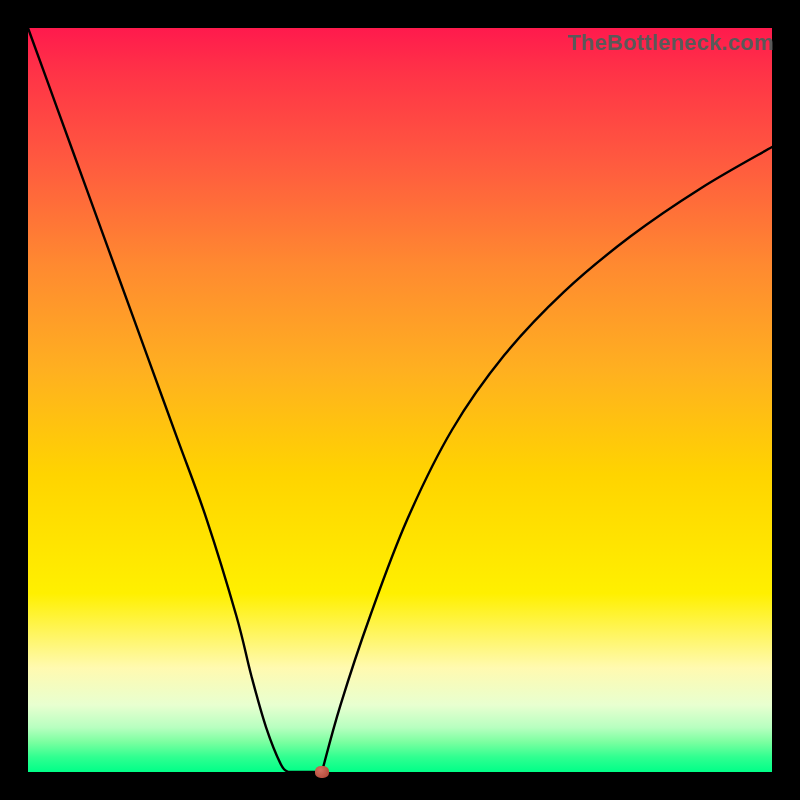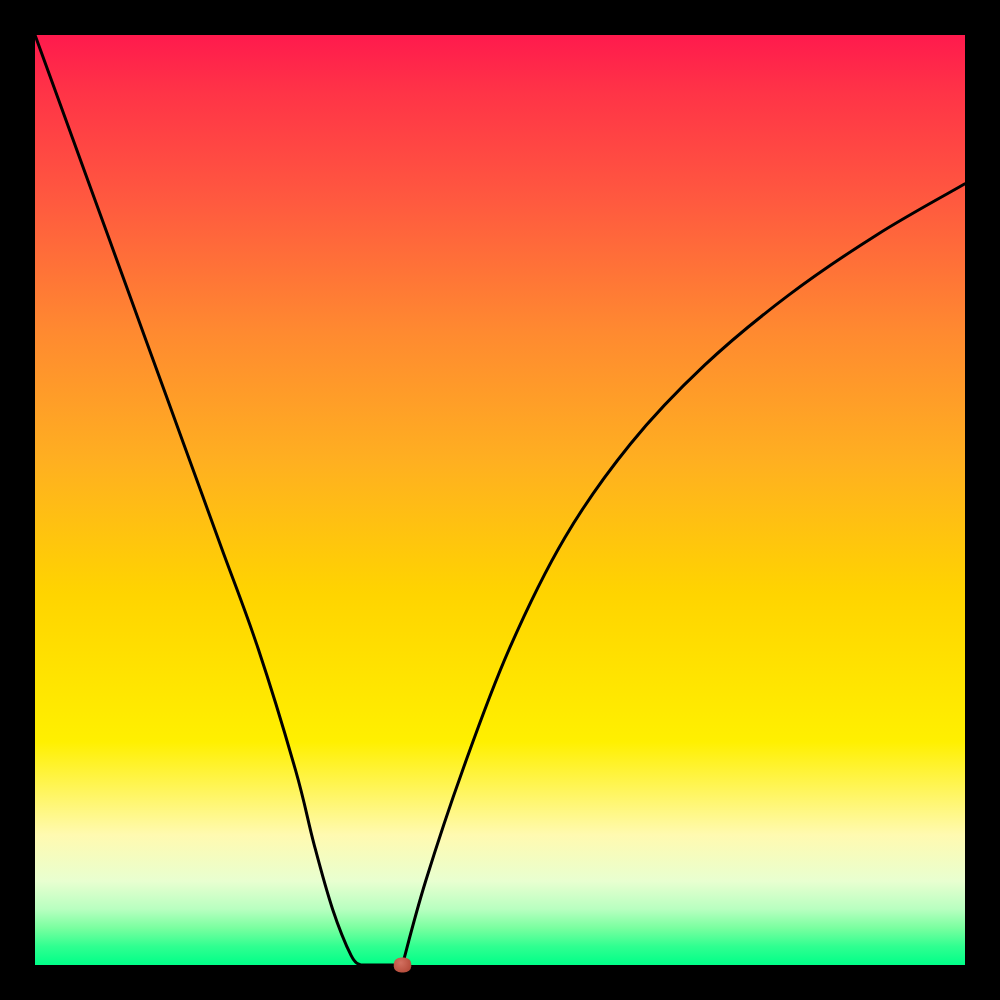--- a/index.html
+++ b/index.html
@@ -36,17 +36,18 @@
     width:14px;height:12px;
     border-radius:6px/5px;
     background:radial-gradient(circle at 40% 35%, #d27060 0%, #b84f3e 70%, #a6402f 100%);
   }
 </style>
 </head>
 <body>
 
 <div class="frame">
   <div class="plot"></div>
+  <div class="watermark">TheBottleneck.com</div>
   <svg id="curve" width="800" height="800">
       <path d="M 28 28 C 33.3568 42.7312, 47.046400000000006 80.3776, 57.760000000000005 109.83999999999999 C 68.4736 139.30239999999998, 76.80640000000001 162.21759999999998, 87.52000000000001 191.67999999999998 C 98.23360000000001 221.14239999999998, 106.5664 244.05759999999998, 117.28 273.52 C 127.9936 302.9824, 136.3264 325.89759999999995, 147.04000000000002 355.35999999999996 C 157.75360000000003 384.82239999999996, 166.08640000000003 407.73760000000004, 176.8 437.20000000000005 C 187.5136 466.66240000000005, 195.8464 486.89919999999995, 206.56 519.04 C 217.27360000000002 551.1808, 228.28480000000002 587.6368, 236.32000000000002 615.76 C 244.35520000000002 643.8832, 245.8432 655.192, 251.2 675.28 C 256.5568 695.3679999999999, 260.7232 711.2896000000001, 266.08000000000004 727.36 C 271.43680000000006 743.4304, 276.9424 756.5247999999999, 280.96000000000004 764.56 C 284.97760000000005 772.5952, 287.0608 770.6608, 288.4 772 C 289.7392 773.3392, 285.72159999999997 772, 288.4 772 C 291.0784 772, 297.25359999999995 772, 303.28 772 C 309.3064 772, 318.532 772, 321.88 772 C 325.228 772, 318.532 784.0527999999999, 321.88 772 C 325.228 759.9472000000001, 331.7752 733.1632000000001, 340.47999999999996 705.0400000000001 C 349.18479999999994 676.9168000000001, 358.1872 649.24, 370.24 615.76 C 382.2928 582.28, 392.7088 552.52, 407.44 519.04 C 422.1712 485.55999999999995, 434.6704 459.22240000000005, 452.08 429.76000000000005 C 469.4896 400.29760000000005, 484.072 380.13519999999994, 504.16 355.35999999999996 C 524.248 330.5848, 540.9136 313.5472, 563.68 292.12 C 586.4463999999999 270.69280000000003, 605.8648 255.0688, 630.64 236.32000000000002 C 655.4152 217.57120000000003, 675.8752000000001 204.0304, 701.32 187.95999999999998 C 726.7648 171.88959999999997, 759.2776 154.40560000000002, 772 147.04000000000002" fill="none" stroke="#000" stroke-width="2.4" stroke-linecap="round"></path>
     </svg>
   <div id="marker" class="marker" style="left: 314.88px; top: 766px;"></div>
 </div>
 
 </body></html>

